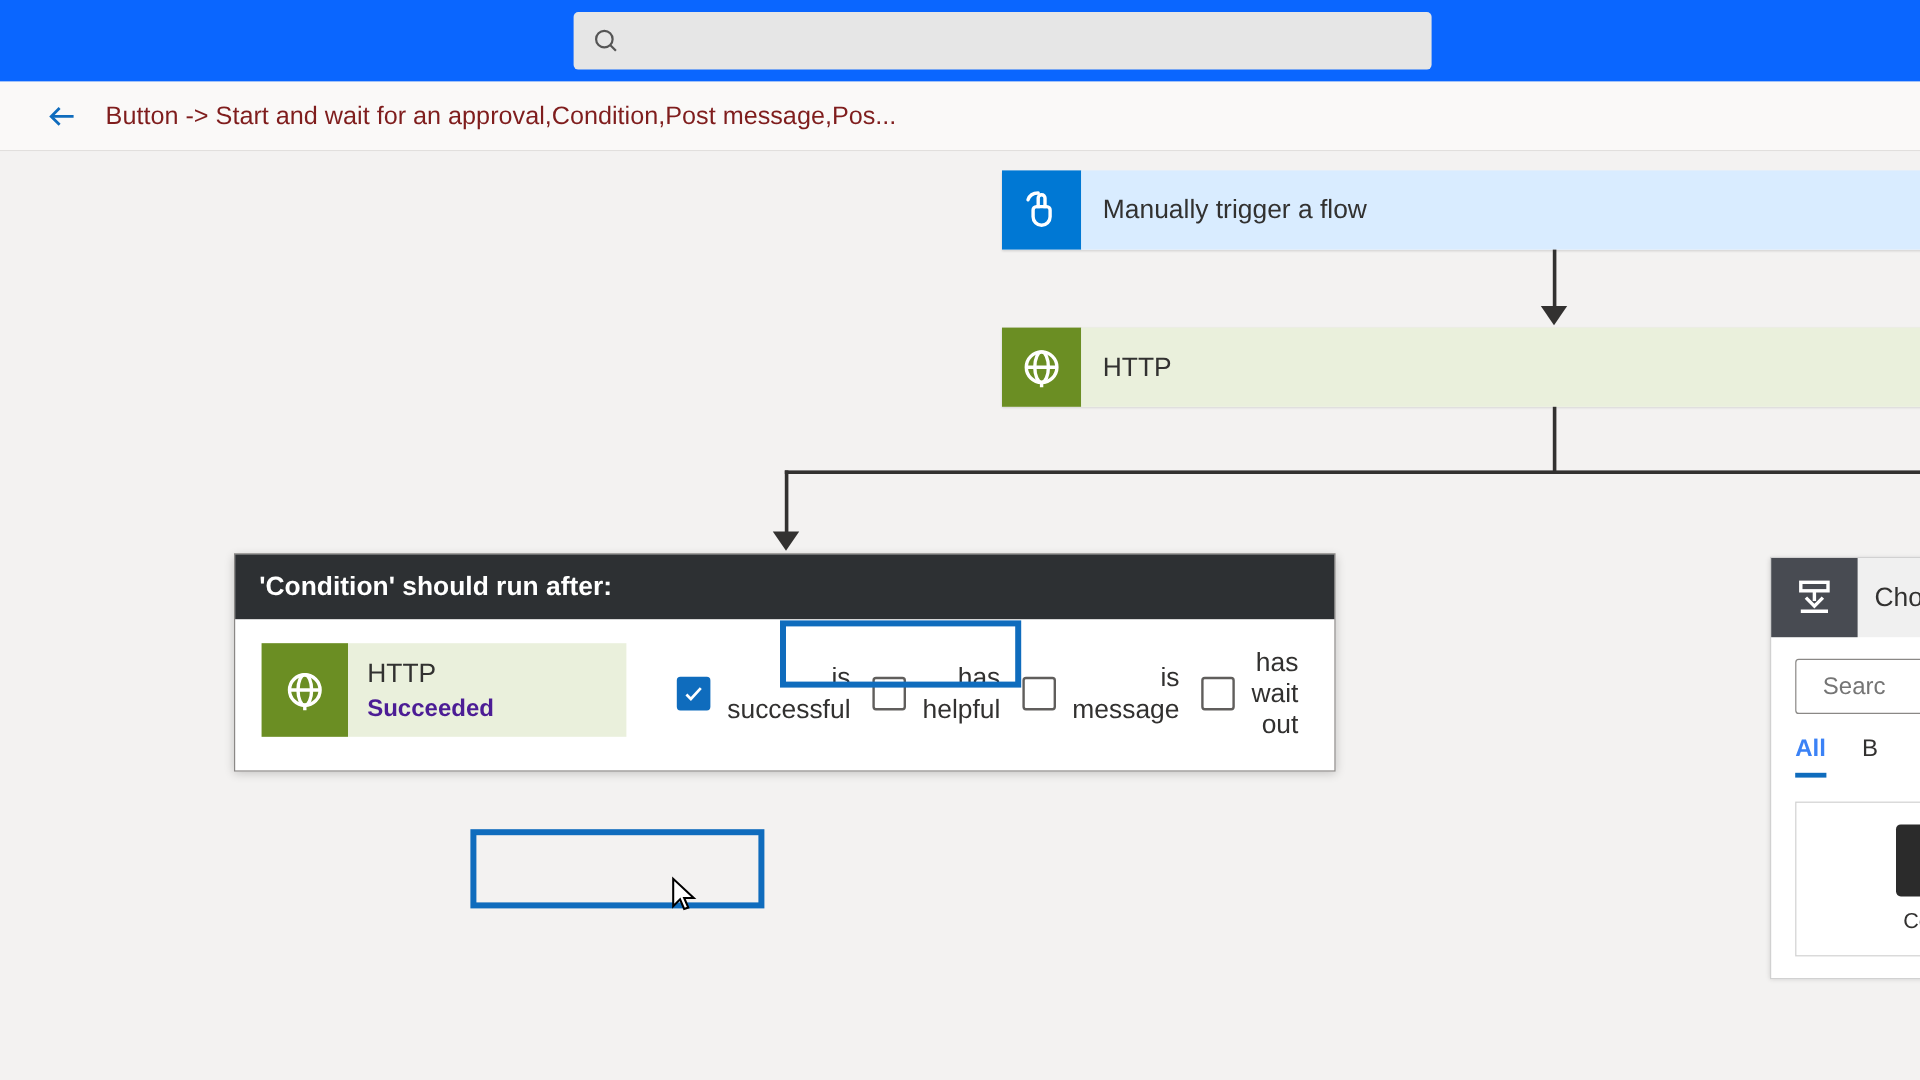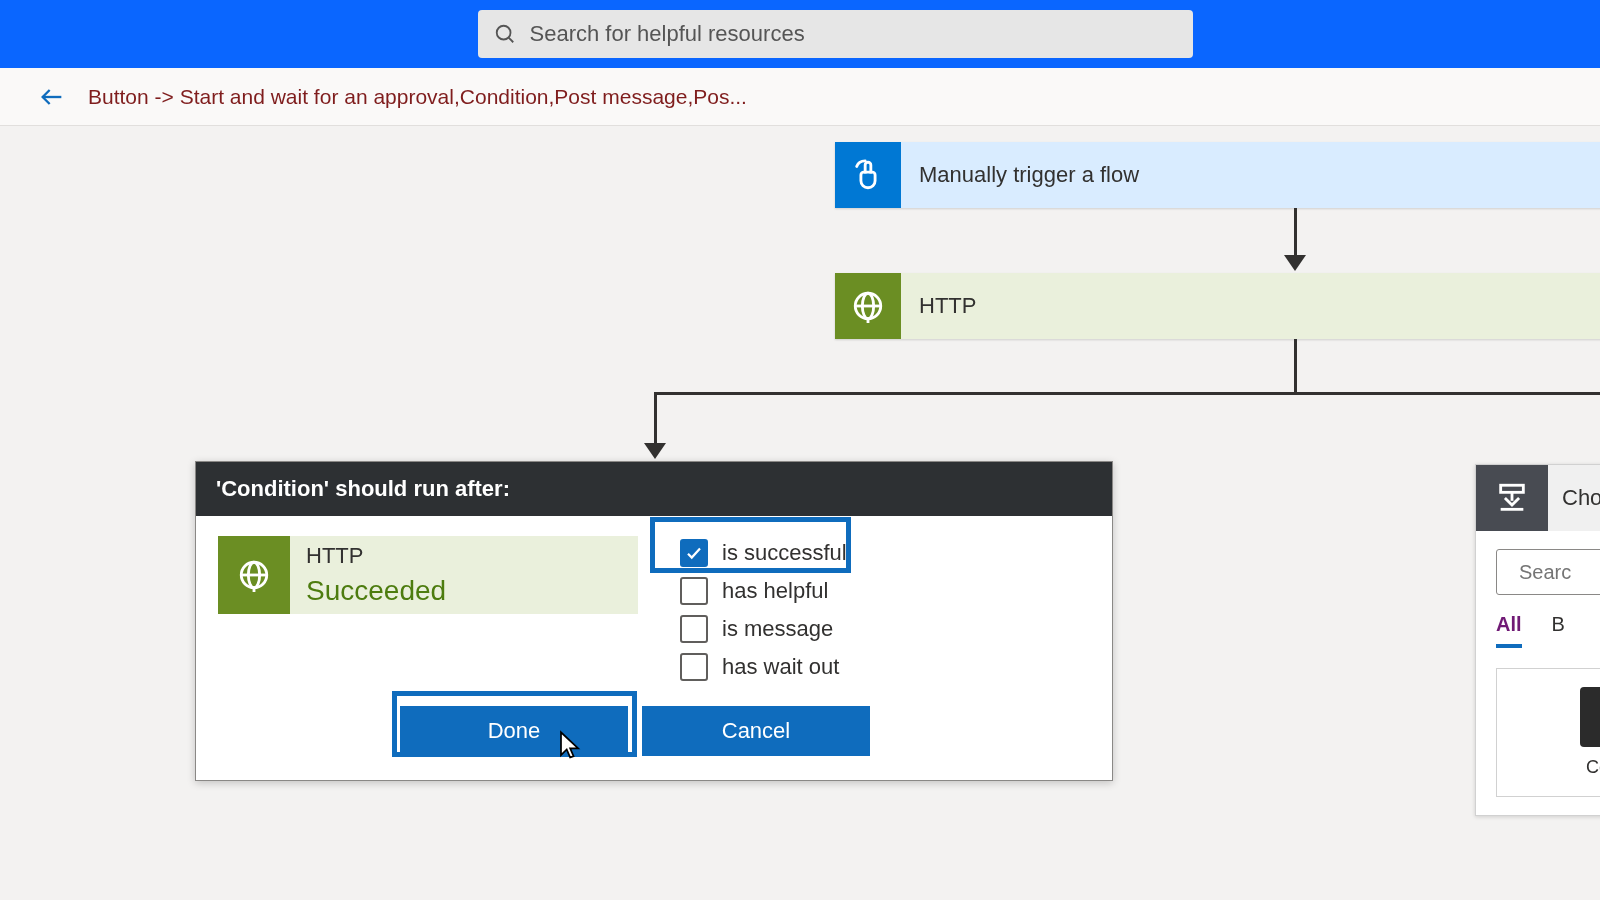--- a/index.html
+++ b/index.html
@@ -140,23 +140,23 @@
   }
   .src-action .icon-tile {
     width: 72px; height: 78px;
     background: #6b8e23;
     display: flex; align-items: center; justify-content: center;
   }
   .src-action .src-text {
     padding-left: 16px;
   }
   .src-text .src-name { font-size: 22px; color: #323130; }
-  .src-text .src-status { font-size: 28px; color: #4d7c0f; margin-top: 6px; }
-
-  .checks { display: flex; flex-direction: column; gap: 8px; padding-top: 2px; text-align: right; }
+  .src-text .src-status { font-size: 20px; color: #4c1d95; margin-top: 6px; font-weight: bold; }
+
+  .checks { display: flex; flex-direction: row; gap: 8px; padding-top: 2px; text-align: right; }
   .check-row { display: flex; align-items: center; gap: 14px; font-size: 22px; color: #323130; cursor: pointer; position: relative; padding: 1px 8px 1px 2px;}
   .chk {
     width: 28px; height: 28px;
     border: 2px solid #605e5c;
     border-radius: 3px;
     background: #fff;
     display: flex; align-items: center; justify-content: center;
     flex-shrink: 0;
   }
   .chk.checked { background: #0f6cbd; border-color: #0f6cbd; }
@@ -215,21 +215,21 @@
   .choose-search {
     height: 46px;
     border: 1px solid #8a8886;
     border-radius: 3px;
     display: flex; align-items: center;
     padding: 0 12px;
   }
   .choose-search input { border:none; outline:none; font-size:20px; margin-left:10px; flex:1; }
   .tabs { display:flex; gap: 30px; margin-top: 18px; font-size: 20px; }
   .tab { padding-bottom: 8px; cursor:pointer; color:#323130; }
-  .tab.active { color:#701a75; border-bottom: 4px solid #0f6cbd; font-weight:600; }
+  .tab.active { color:#3b82f6; border-bottom: 4px solid #0f6cbd; font-weight:600; }
   .connectors { margin-top: 20px; border:1px solid #d1d1d1; padding: 18px 14px; }
   .conn-tile {
     width: 70px; height: 60px; background:#2b2b2b;
     display:flex;align-items:center;justify-content:center;border-radius:4px;
     margin: 0 auto 10px auto;
   }
   .conn-label { text-align:center; font-size:18px; color:#323130; }
 
   
   .cursor-svg { position:absolute; left: 555px; top:604px; pointer-events:none; }
@@ -237,21 +237,20 @@
 </style>
 </head>
 <body>
 
 <div class="ribbon">
   <div class="search-wrap">
     <svg width="22" height="22" viewBox="0 0 24 24" fill="none" stroke="#555" stroke-width="2">
       <circle cx="10.5" cy="10.5" r="7.5"></circle>
         <line x1="21" y1="21" x2="16" y2="16"></line>
     </svg>
-    <input type="text" placeholder="Search for helpful resources" style="">
   </div>
 </div>
 
 <div class="crumb-bar">
   <div class="back-btn">
     <svg width="28" height="28" viewBox="0 0 24 24" fill="none" stroke="#0f6cbd" stroke-width="2">
       <line x1="20" y1="12" x2="4" y2="12"></line>
         <polyline points="10 18 4 12 10 6"></polyline>
     </svg>
   </div>
@@ -330,24 +329,20 @@
           <span>is message</span>
         </label>
         <label class="check-row">
           <span class="chk">
             
           </span>
           <span>has wait out</span>
         </label>
       </div>
     </div>
-    <div class="runafter-footer">
-      <button class="btn">Done</button>
-      <button class="btn cancel">Cancel</button>
-    </div>
   </div>
 
   <div class="highlight-border hl-check"></div>
   <div class="highlight-border hl-done"></div>
 
   <div class="choose-panel">
     <div class="choose-header">
       <div class="icon-tile2">
         <svg width="34" height="34" viewBox="0 0 24 24" fill="none" stroke="#fff" stroke-width="2">
           <rect x="4" y="3" width="16" height="5"></rect>

